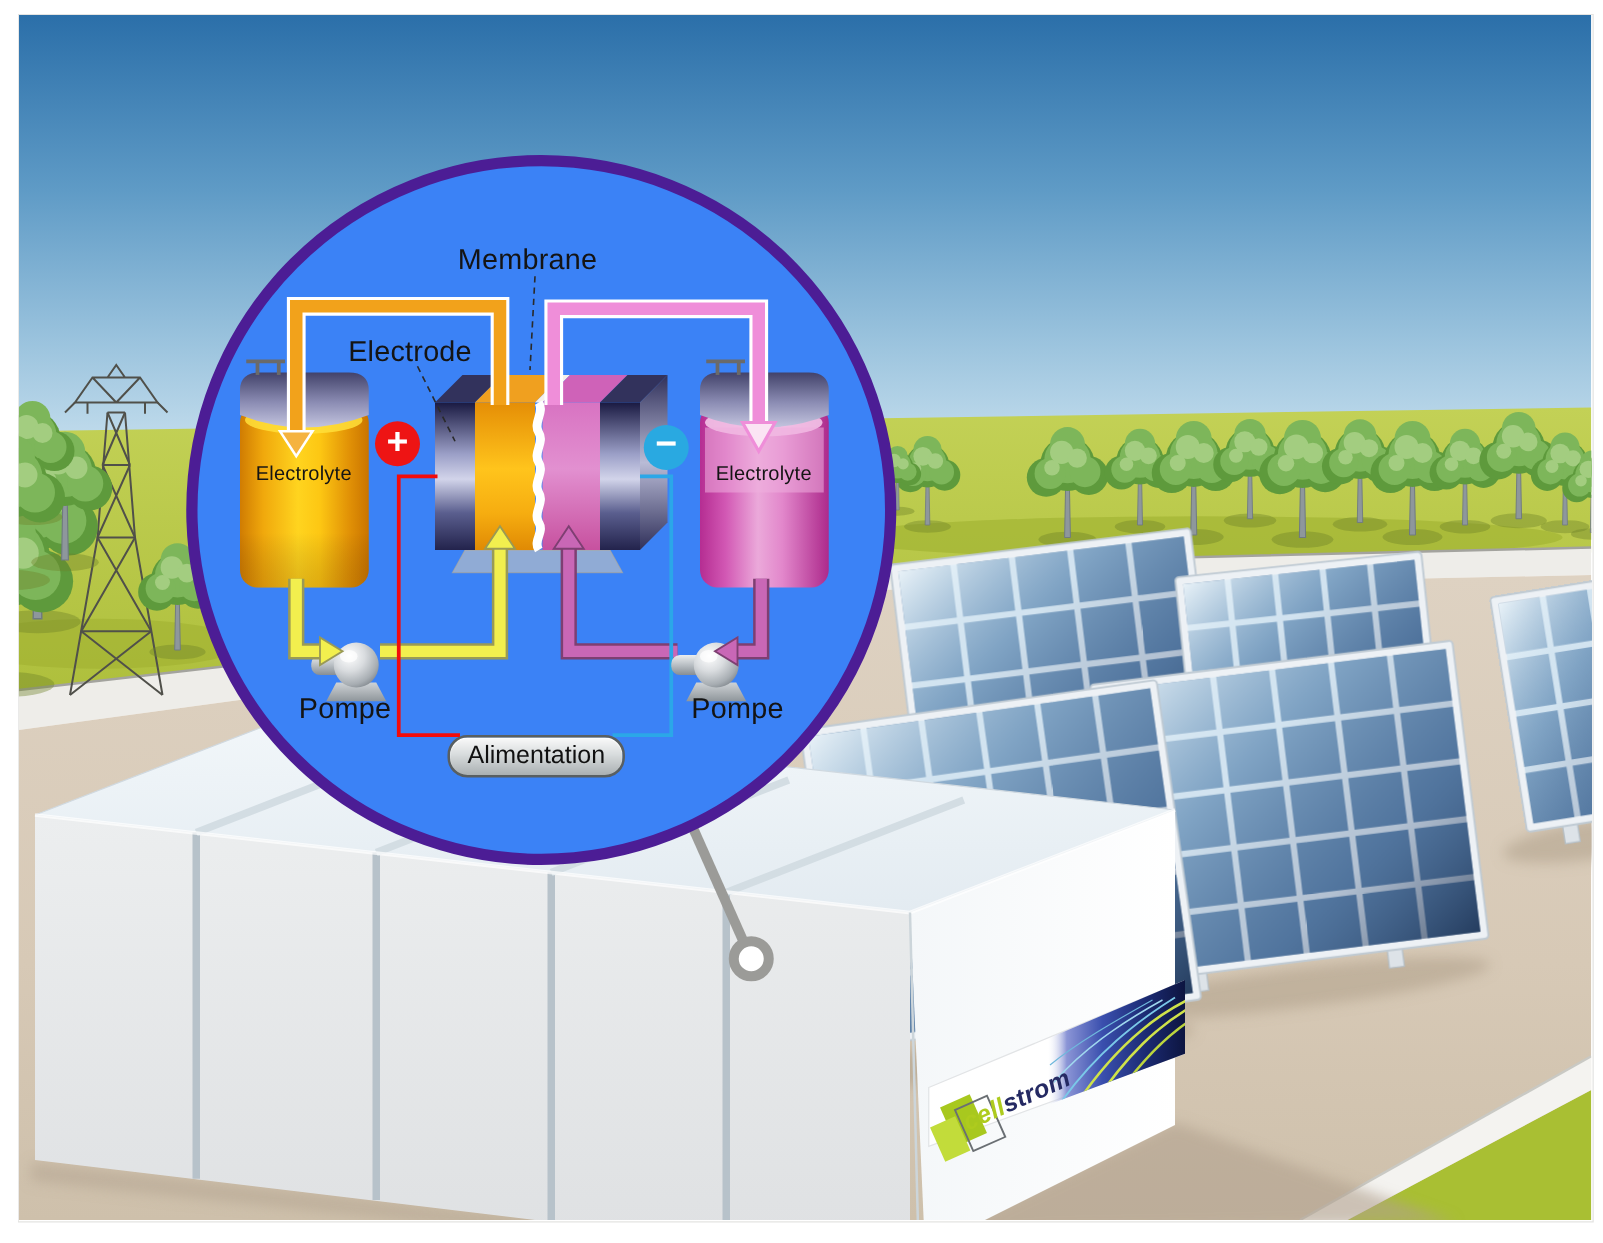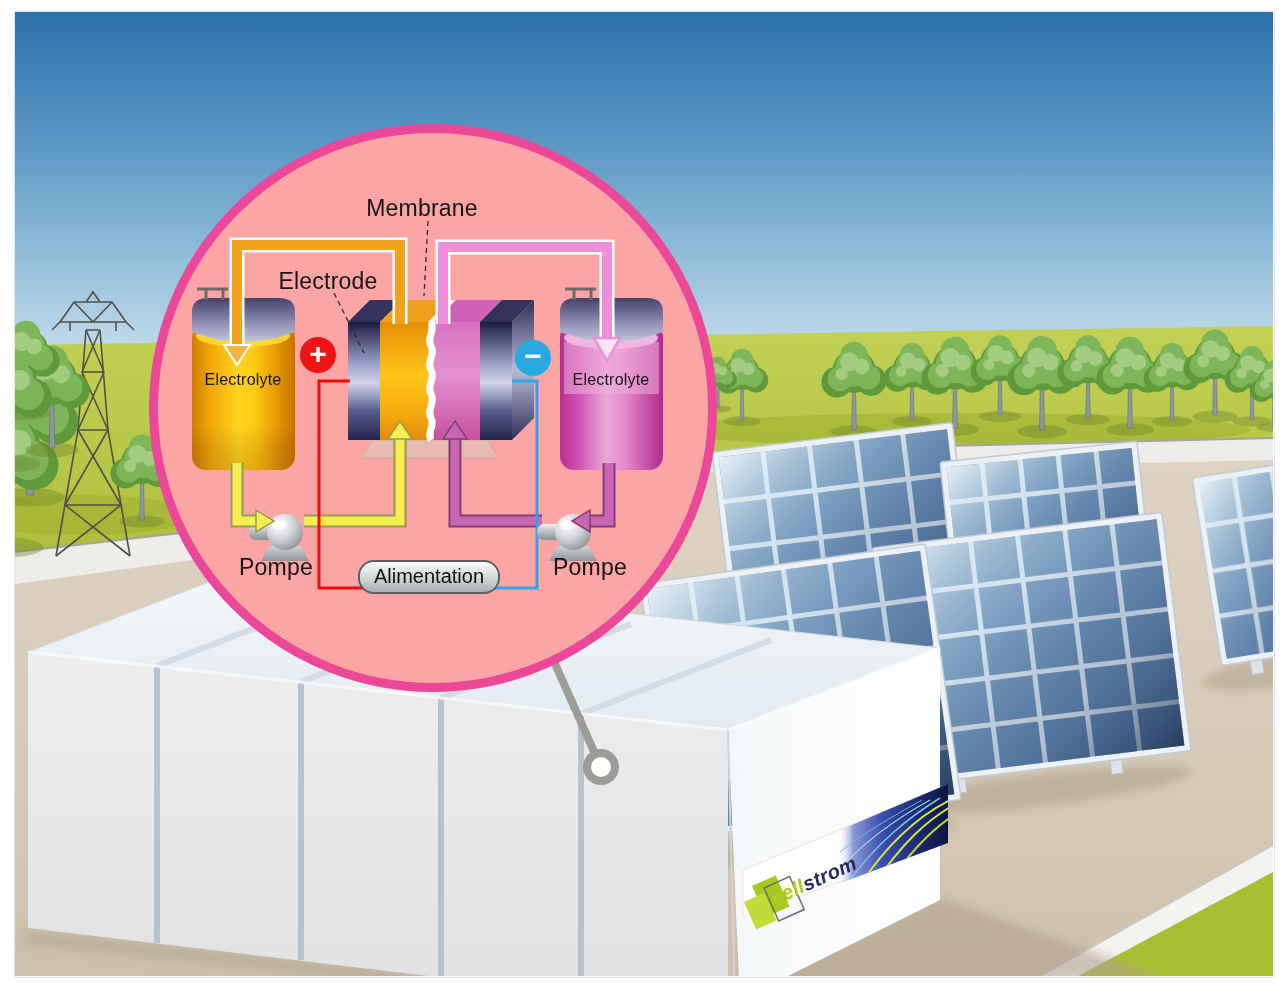--- a/index.html
+++ b/index.html
@@ -4,32 +4,32 @@
 <style>
   html,body{margin:0;padding:0;background:#ffffff;}
   .page{position:relative;width:1282px;height:994px;background:#ffffff;overflow:hidden;
         font-family:"Liberation Sans", sans-serif;}
   .frame-border{position:absolute;left:14px;top:11px;width:1259px;height:965px;
         border:1px solid #e4e4e2;pointer-events:none;}
   svg{display:block;}
   #scene{position:absolute;left:0;top:0;}
   
   .inset{position:absolute;left:149px;top:124px;width:568px;height:568px;box-sizing:border-box;
-         border:9px solid #ec4899;border-radius:50%;background:#fca5a5;z-index:10;overflow:hidden;}
+         border:9px solid #4c1d95;border-radius:50%;background:#3b82f6;z-index:10;overflow:hidden;}
   .inset-inner{position:relative;width:550px;height:550px;}
   #inset-svg{position:absolute;left:0;top:0;}
   .lbl{position:absolute;transform:translate(-50%,-50%);white-space:nowrap;color:#141414;
        font-size:23px;letter-spacing:0.2px;}
   .lbl.small{font-size:16px;}
   .terminal{position:absolute;width:36px;height:36px;border-radius:50%;color:#ffffff;
        font-size:30px;font-weight:bold;text-align:center;line-height:34px;
        transform:translate(-50%,-50%);}
   .terminal.plus{background:#ee1414;}
   .terminal.minus{background:#29a9e1;line-height:31px;}
-  .capsule{position:absolute;left:271px;top:444px;transform:translate(-50%,-50%);
+  .capsule{position:absolute;left:271px;top:472px;transform:translate(-50%,-50%);
        padding:3px 14px 4px 14px;border:2px solid #595f61;border-radius:16px;
        background:linear-gradient(#fafafa,#d8dcdd 45%,#aab0b2);
        font-size:20px;color:#101010;box-shadow:inset 0 1px 1px #ffffff;text-align:right;}
   
   .logo-text{position:absolute;left:772px;top:888px;z-index:5;transform:rotate(-24deg);
        transform-origin:left center;font-size:20px;font-style:italic;font-weight:bold;
        letter-spacing:0.3px;white-space:nowrap;}
   .logo-cell{color:#aecb1e;}
   .logo-strom{color:#252a63;}
 </style>

